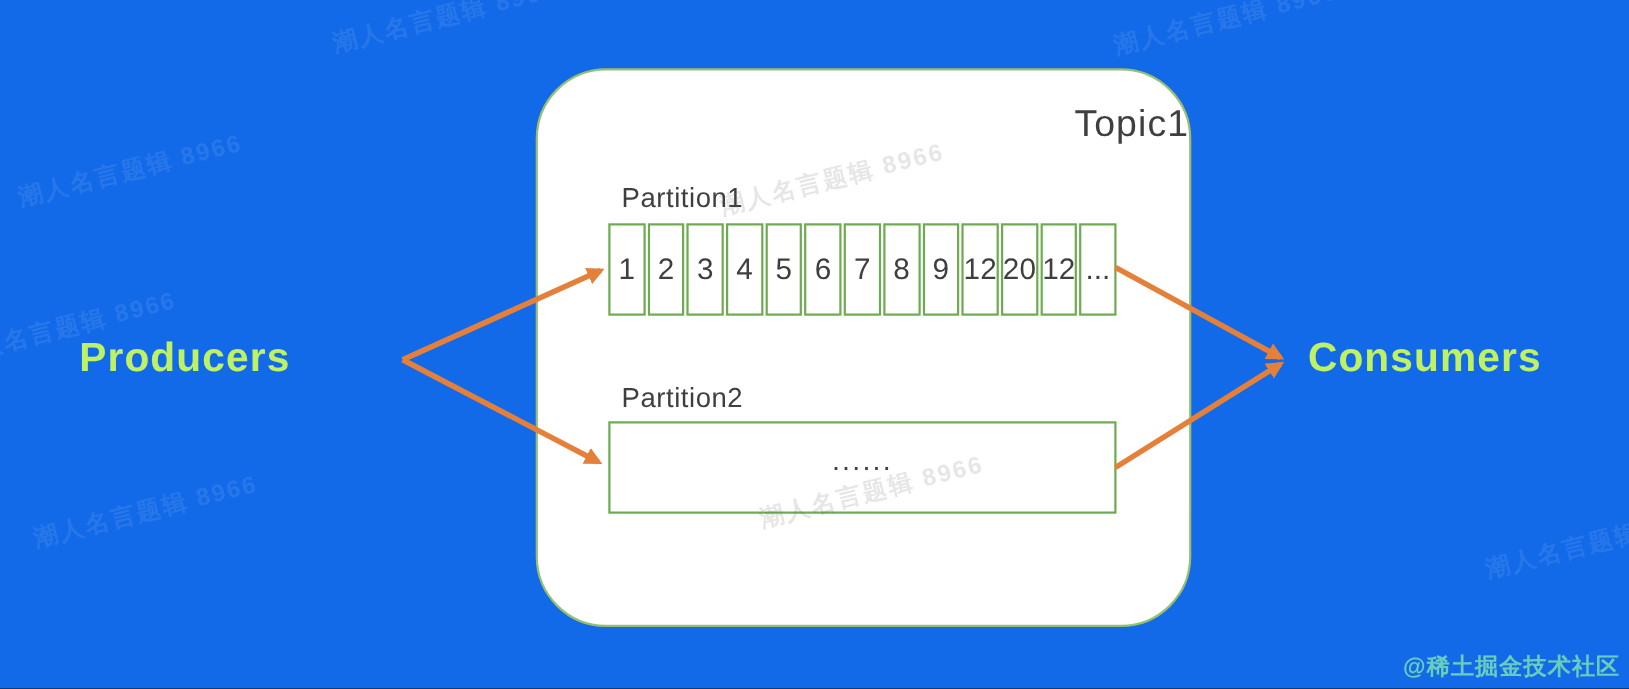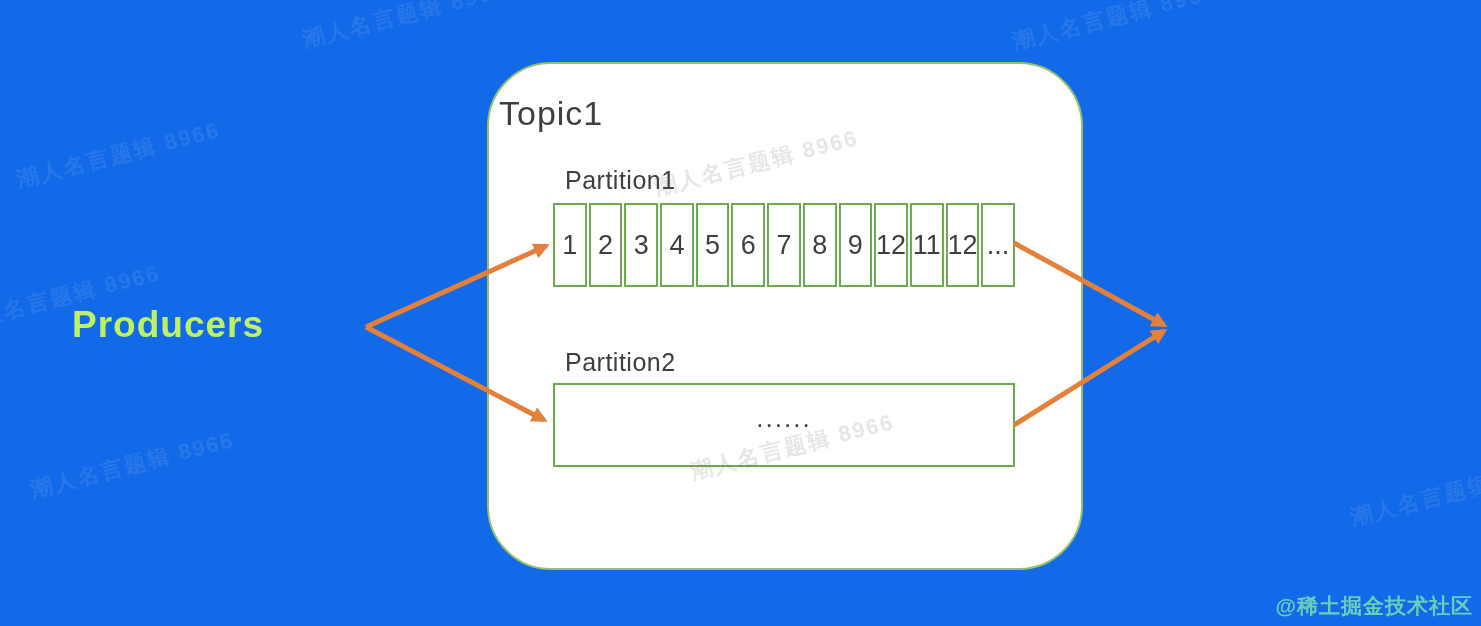--- a/index.html
+++ b/index.html
@@ -10,21 +10,21 @@
     -webkit-font-smoothing:antialiased;
   }
 
   
   .card{
     position:absolute;left:487px;top:62px;width:596px;height:508px;
     background:#ffffff;border:2px solid #96C06F;border-radius:64px;
     box-sizing:border-box;z-index:2;
   }
   .topic-title{
-    position:absolute;left:0;right:0;top:30px;text-align:left;
+    position:absolute;left:0;right:0;top:30px;text-align:right;
     font-size:34px;font-weight:300;color:#3F3F3F;letter-spacing:1px;margin-left:10px;
   }
   .partition-label{
     position:absolute;left:76px;
     font-size:25px;font-weight:300;color:#3F3F3F;letter-spacing:.5px;
   }
   .p1-label{top:102px;}
   .p2-label{top:284px;}
   .cell-row{
     position:absolute;left:64px;top:139px;width:462px;height:84px;
@@ -101,21 +101,21 @@
       <div class="cell">1</div>
       <div class="cell">2</div>
       <div class="cell">3</div>
       <div class="cell">4</div>
       <div class="cell">5</div>
       <div class="cell">6</div>
       <div class="cell">7</div>
       <div class="cell">8</div>
       <div class="cell">9</div>
       <div class="cell">12</div>
-      <div class="cell">11</div>
+      <div class="cell">20</div>
       <div class="cell">12</div>
       <div class="cell">...</div>
     </div>
 
     <div class="partition-label p2-label">Partition2</div>
     <div class="p2-box">
       <span class="p2-dots">......</span>
     </div>
   </div>
 
@@ -125,16 +125,17 @@
         <path d="M0,0 L10,5 L0,10 z" fill="#E5803A"></path>
       </marker>
     </defs>
     <line x1="366" y1="327" x2="546" y2="246" stroke="#E5803A" stroke-width="5" marker-end="url(#ah)"></line>
     <line x1="366" y1="327" x2="544" y2="420" stroke="#E5803A" stroke-width="5" marker-end="url(#ah)"></line>
     <line x1="1014" y1="243" x2="1164" y2="325" stroke="#E5803A" stroke-width="5" marker-end="url(#ah)"></line>
     <line x1="1014" y1="425" x2="1164" y2="331" stroke="#E5803A" stroke-width="5" marker-end="url(#ah)"></line>
   </svg>
 
   <div class="actor-label producers">Producers</div>
+  <div class="actor-label consumers">Consumers</div>
 
   <div class="credit">@稀土掘金技术社区</div>
 
 </div>
 
 </body></html>

